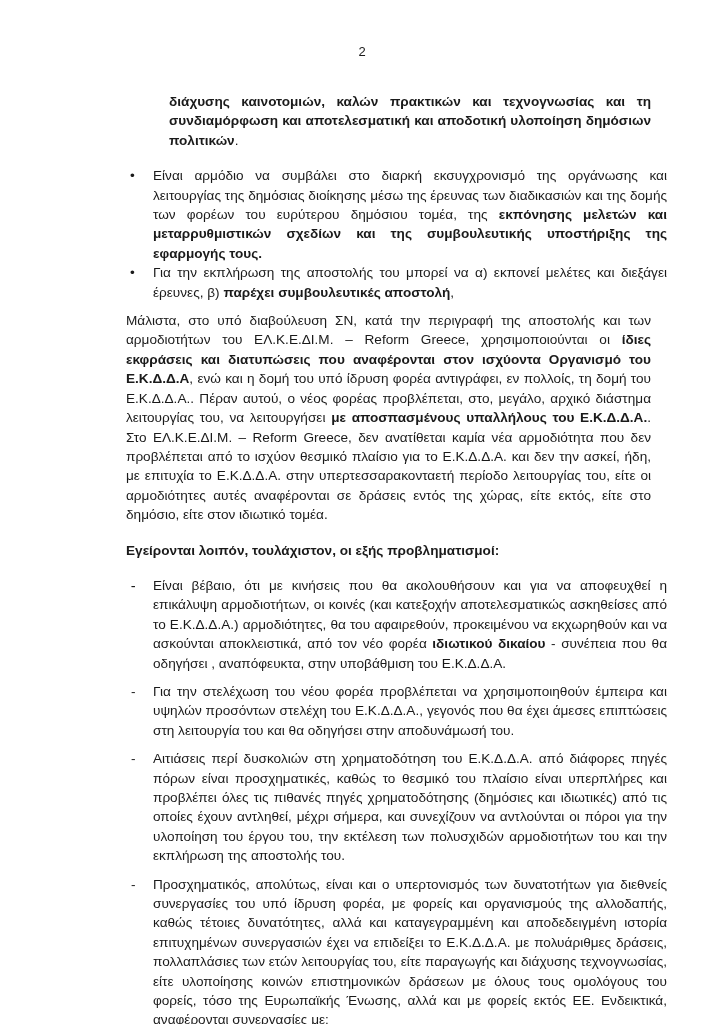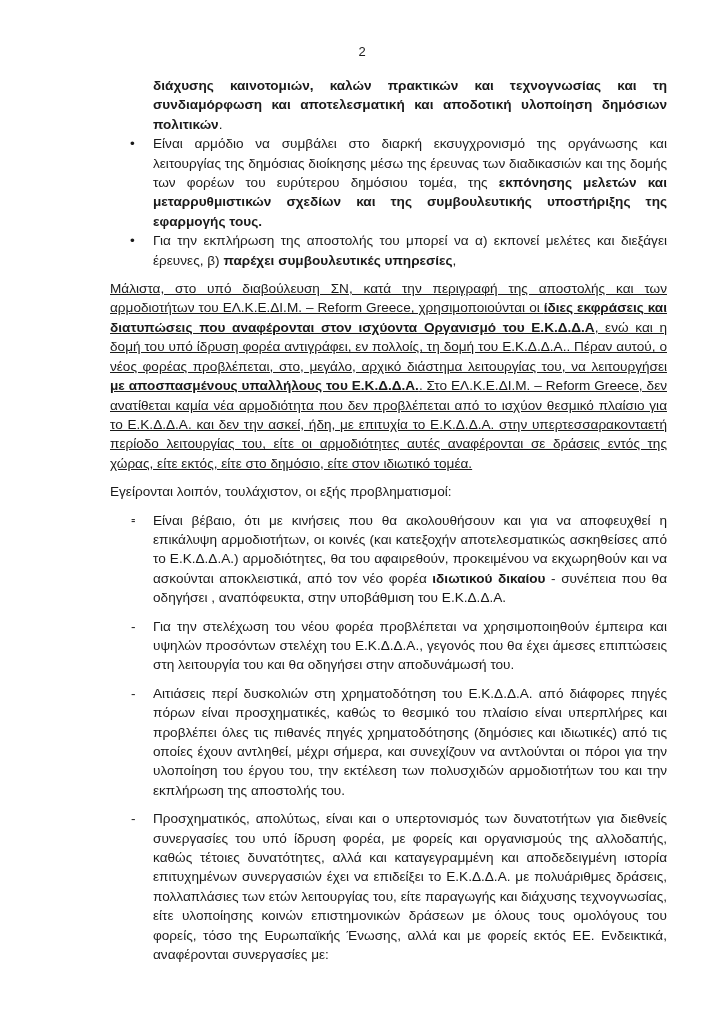--- a/index.html
+++ b/index.html
@@ -1,47 +1,47 @@
 <!DOCTYPE html>
 <html><head>
 <meta charset="utf-8">
 <style>
   html, body { margin: 0; padding: 0; background: #ffffff; }
   body { width: 724px; height: 1024px; position: relative; overflow: hidden;
          font-family: "Liberation Sans", sans-serif; color: #1a1a1a; font-size: 13.6px; }
   .page-num { position: absolute; top: 44px; left: 0; width: 724px; text-align: center; font-size: 13px; }
   .content { position: absolute; top: 76px; left: 110px; width: 557px; line-height: 19.4px; }
-  p { margin: 0; text-align: justify; }
+  p { margin: 16px; text-align: justify; }
   b { font-weight: bold; }
   .cont { padding-left: 43px; }
   .bullet-item, .dash-item { position: relative; padding-left: 43px; text-align: justify; }
   .bullet-item .marker { position: absolute; left: 20px; top: 0; }
   .dash-item .marker { position: absolute; left: 21px; top: 0; }
-  .para { margin-top: 9px; text-decoration: underline; }
-  .heading { margin-top: 9px; font-weight: normal; }
+  .para { margin-top: 9px; }
+  .heading { margin-top: 9px; font-weight: bold; }
   .dash-item { margin-top: 9px; }
   .dash-item.first { margin-top: 7px; }
 </style>
 </head>
 <body>
 
 <div class="page-num">2</div>
 
 <div class="content">
 
   <p class="cont"><b>διάχυσης καινοτομιών, καλών πρακτικών και τεχνογνωσίας και τη συνδιαμόρφωση και αποτελεσματική και αποδοτική υλοποίηση δημόσιων πολιτικών</b><span>.</span></p>
 
   <div class="bullet-item">
     <span class="marker">•</span>
     <span>Είναι αρμόδιο να συμβάλει στο διαρκή εκσυγχρονισμό της οργάνωσης και λειτουργίας της δημόσιας διοίκησης μέσω της έρευνας των διαδικασιών και της δομής των φορέων του ευρύτερου δημόσιου τομέα, της </span><b>εκπόνησης μελετών και μεταρρυθμιστικών σχεδίων και της συμβουλευτικής υποστήριξης της εφαρμογής τους.</b>
   </div>
 
   <div class="bullet-item">
     <span class="marker">•</span>
-    <span>Για την εκπλήρωση της αποστολής του μπορεί να α) εκπονεί μελέτες και διεξάγει έρευνες, β) </span><b>παρέχει συμβουλευτικές υπηρεσίες</b><span>,</span>
+    <span>Για την εκπλήρωση της αποστολής του μπορεί να α) εκπονεί μελέτες και διεξάγει έρευνες, β) </span><b>παρέχει συμβουλευτικές αποστολή</b><span>,</span>
   </div>
 
   <p class="para"><span>Μάλιστα, στο υπό διαβούλευση ΣΝ, κατά την περιγραφή της αποστολής και των αρμοδιοτήτων του  ΕΛ.Κ.Ε.ΔΙ.Μ. – Reform Greece, χρησιμοποιούνται οι </span><b>ίδιες εκφράσεις και διατυπώσεις που αναφέρονται στον ισχύοντα Οργανισμό του Ε.Κ.Δ.Δ.Α</b><span>, ενώ και η δομή του υπό ίδρυση φορέα αντιγράφει, εν πολλοίς, τη δομή του Ε.Κ.Δ.Δ.Α.. Πέραν αυτού, ο νέος φορέας προβλέπεται, στο, μεγάλο, αρχικό διάστημα λειτουργίας του, να λειτουργήσει </span><b>με αποσπασμένους υπαλλήλους του Ε.Κ.Δ.Δ.Α.</b><span>. Στο ΕΛ.Κ.Ε.ΔΙ.Μ. – Reform Greece, δεν ανατίθεται  καμία νέα αρμοδιότητα που δεν προβλέπεται από το ισχύον θεσμικό πλαίσιο για το Ε.Κ.Δ.Δ.Α. και δεν την ασκεί, ήδη, με επιτυχία το Ε.Κ.Δ.Δ.Α. στην υπερτεσσαρακονταετή περίοδο λειτουργίας του, είτε οι αρμοδιότητες αυτές αναφέρονται σε δράσεις εντός της χώρας, είτε εκτός, είτε στο δημόσιο, είτε στον ιδιωτικό τομέα.</span></p>
 
   <p class="heading">Εγείρονται λοιπόν, τουλάχιστον,  οι εξής προβληματισμοί:</p>
 
   <div class="dash-item first">
     <span class="marker">-</span>
   </div>
 

